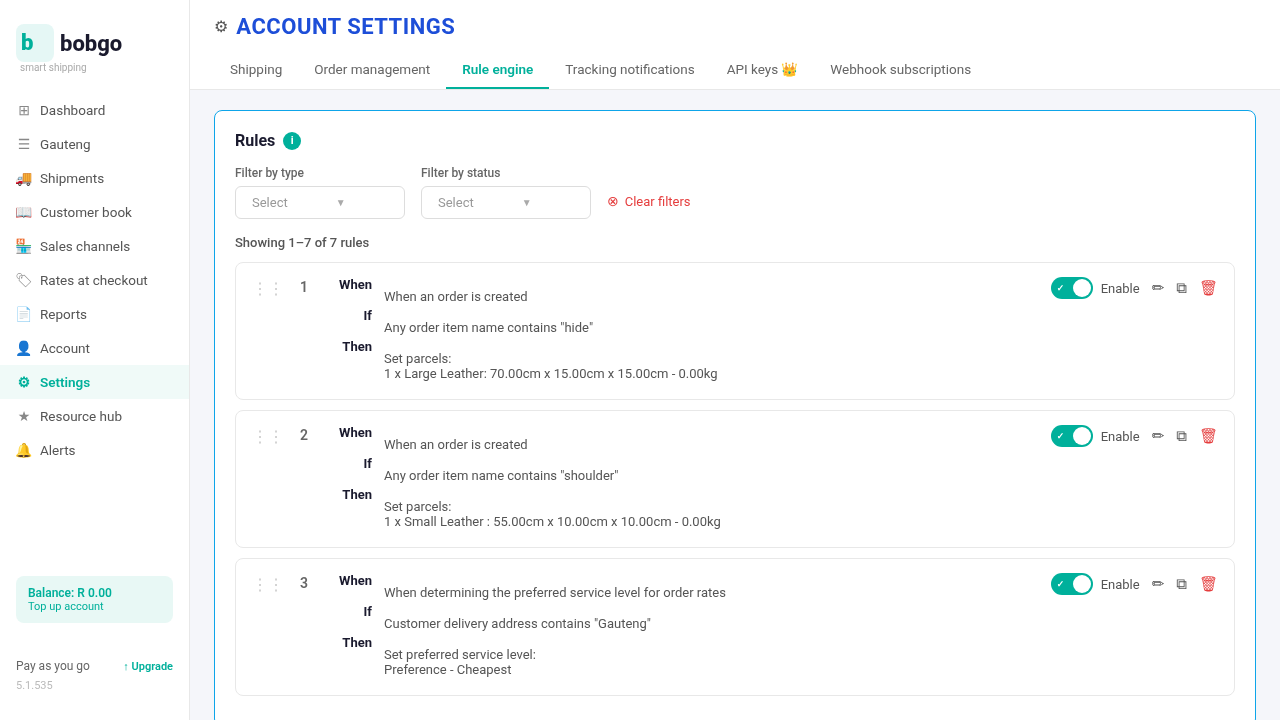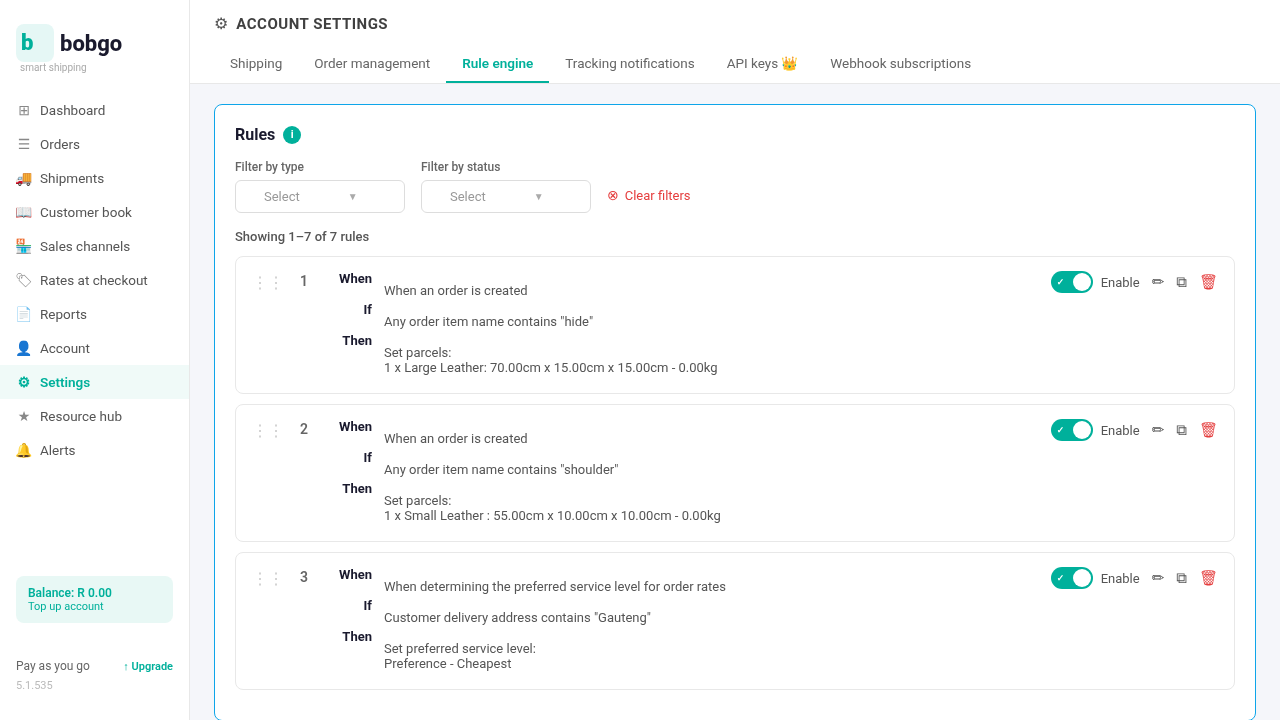--- a/index.html
+++ b/index.html
@@ -24,40 +24,40 @@
     .upgrade-btn { font-size: 11px; color: #00b09b; font-weight: 600; cursor: pointer; }
     .version-text { font-size: 11px; color: #bbb; margin-top: 6px; }
 
     
     .main { flex: 1; display: flex; flex-direction: column; overflow: hidden; }
 
     
     .page-header { background: #fff; border-bottom: 1px solid #e8e8e8; padding: 14px 24px 0; }
     .page-title-row { display: flex; align-items: center; gap: 8px; margin-bottom: 12px; }
     .settings-icon { color: #555; font-size: 16px; }
-    .page-title { font-size: 15px; font-weight: 700; color: #404040; letter-spacing: 0.5px; text-align: center; }
+    .page-title { font-size: 22px; font-weight: 700; color: #1d4ed8; letter-spacing: 0.5px; text-align: center; }
     .tabs { display: flex; gap: 0; }
     .tab { padding: 10px 16px; font-size: 13.5px; color: #666; cursor: pointer; border-bottom: 2px solid transparent; white-space: nowrap; }
     .tab.active { color: #00b09b; border-bottom: 2px solid #00b09b; font-weight: 600; }
 
     
     .content { flex: 1; overflow-y: auto; padding: 20px 24px; }
     .description { font-size: 13px; color: #555; line-height: 1.5; margin-bottom: 20px; max-width: 900px; }
     .create-btn { background: #00b09b; color: #fff; border: none; border-radius: 6px; padding: 9px 16px; font-size: 13px; font-weight: 600; cursor: pointer; display: flex; align-items: center; gap: 6px; white-space: nowrap; }
     .header-row { display: flex; align-items: flex-start; justify-content: space-between; margin-bottom: 16px; }
 
     .rules-section { background: #fff; border-radius: 8px; border: 1px solid #0ea5e9; padding: 20px; }
     .rules-title-row { display: flex; align-items: center; gap: 8px; margin-bottom: 16px; }
     .rules-title { font-size: 16px; font-weight: 700; color: #1a1a2e; }
     .info-badge { width: 18px; height: 18px; border-radius: 50%; background: #00b09b; color: #fff; font-size: 11px; font-weight: 700; display: flex; align-items: center; justify-content: center; cursor: pointer; }
 
     .filters-row { display: flex; align-items: flex-end; gap: 16px; margin-bottom: 16px; }
     .filter-group { display: flex; flex-direction: column; gap: 6px; }
     .filter-label { font-size: 12px; color: #666; font-weight: 500; }
-    .filter-select { display: flex; align-items: center; border: 1px solid #ddd; border-radius: 6px; padding: 8px 28px; background: #fff; cursor: pointer; gap: 48px; font-size: 13px; color: #999; min-width: 170px; }
+    .filter-select { display: flex; align-items: center; border: 1px solid #ddd; border-radius: 6px; padding: 8px 16px; background: #fff; cursor: pointer; gap: 48px; font-size: 13px; color: #999; min-width: 170px; }
     .filter-select .chevron { color: #aaa; font-size: 10px; }
     .clear-filters { display: flex; align-items: center; gap: 6px; color: #e53e3e; font-size: 13px; cursor: pointer; padding-bottom: 10px; }
     .clear-icon { font-size: 14px; }
 
     .showing-text { font-size: 13px; color: #555; margin-bottom: 12px; font-weight: 500; }
 
     
     .rule-row { border: 1px solid #e8e8e8; border-radius: 8px; padding: 14px 16px; margin-bottom: 10px; display: flex; align-items: flex-start; gap: 16px; }
     .drag-handle { color: #ccc; font-size: 16px; cursor: grab; margin-top: 2px; }
     .rule-number { font-size: 14px; font-weight: 600; color: #666; min-width: 16px; margin-top: 2px; }
@@ -91,21 +91,21 @@
     <div style="font-size:10px;color:#aaa;margin-left:4px;">smart shipping</div>
   </div>
 
   <nav>
     <div class="nav-item">
       <span class="nav-icon">⊞</span>
       <span>Dashboard</span>
     </div>
     <div class="nav-item">
       <span class="nav-icon">☰</span>
-      <span>Orders</span>
+      <span>Gauteng</span>
     </div>
     <div class="nav-item">
       <span class="nav-icon">🚚</span>
       <span>Shipments</span>
     </div>
     <div class="nav-item">
       <span class="nav-icon">📖</span>
       <span>Customer book</span>
     </div>
     <div class="nav-item">

